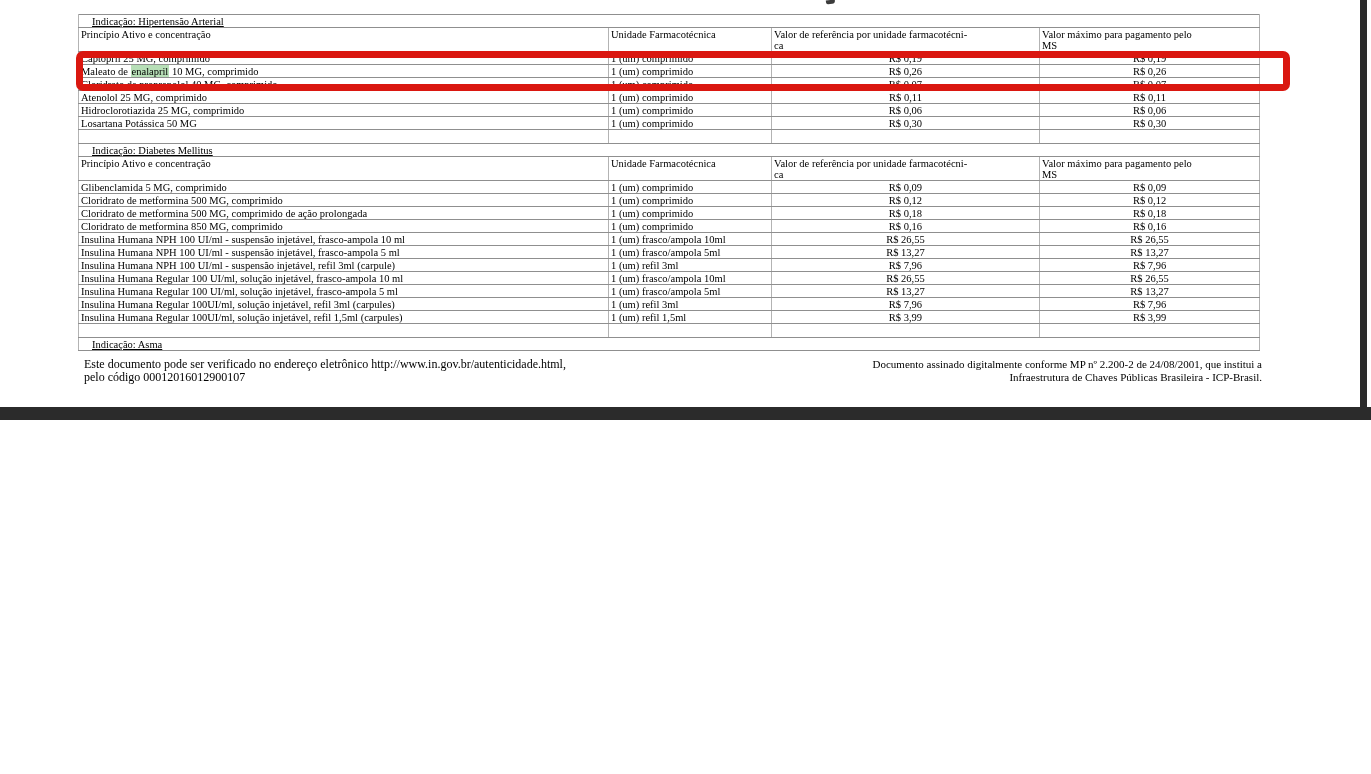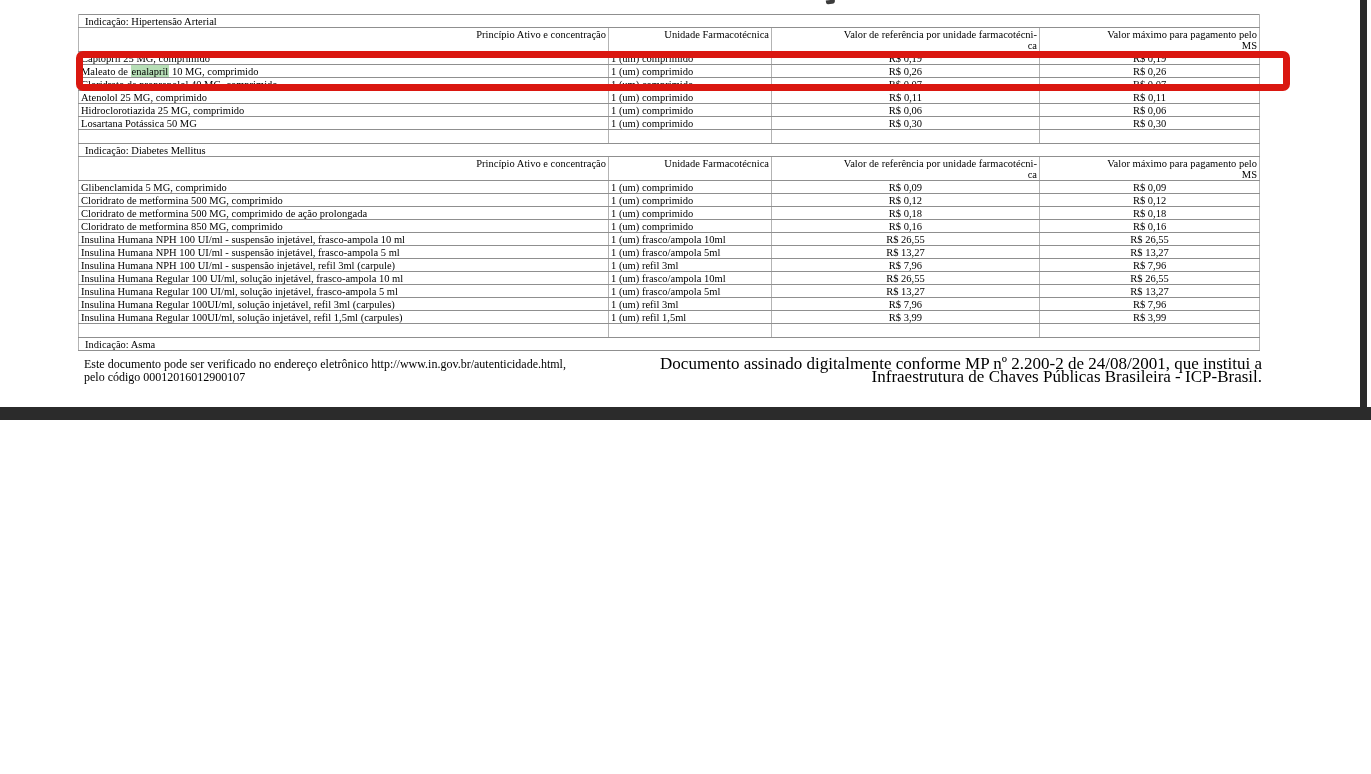--- a/index.html
+++ b/index.html
@@ -12,22 +12,22 @@
 
   
   table.doc { position:absolute; border-collapse:collapse; table-layout:fixed;
     border-top:1px solid #8f8f8f; }
   table.doc td, table.doc th {
     border-left:1px solid #b3b3b3; border-right:1px solid #b3b3b3;
     border-bottom:1px solid #8f8f8f;
     font-weight:normal; font-size:10.5px; line-height:11px;
     vertical-align:top; padding:1px 2px 0 2px; white-space:nowrap; overflow:hidden; }
 
-  tr.ind td { height:12px; text-align:left; padding-left:6px; }
-  tr.hdr th { height:22px; text-align:right; }
+  tr.ind td { height:12px; text-align:left; padding-left:13px;text-decoration:underline; }
+  tr.hdr th { height:22px; text-align:left; }
   #t1 tr.row td { height:12.5px; }
   #t1 tr.empty td { height:14px; }
 
   td.c1 { text-align:left; padding-left:3px;margin-top:8px; }
   td.c2 { text-align:left; padding-left:5px; }
   td.c3, td.c4 { text-align:center; }
 
   span.hl { background:var(--hl-color,#b7dfb7); padding:8px 1px; }
 
   
@@ -35,21 +35,21 @@
     border:7px solid #da1710; border-radius:7px; z-index:6; }
   .separator-bar { position:absolute; left:0; top:407px; width:1371px; height:13px;
     background:#2b2b2b; }
   .right-border { position:absolute; left:1360px; top:0; width:7px; height:407px;
     background:#2b2b2b; }
   .fragment { position:absolute; left:826px; top:0; width:9px; height:4px;
     background:#3c3c3c; border-radius:0 0 3px 2px; transform:rotate(-6deg); }
 
   
   .footer-left  { position:absolute; left:84px;  top:358px; font-size:12px; line-height:12.5px; }
-  .footer-right { position:absolute; right:109px; top:358px; font-size:17px; line-height:12.5px; text-align:right; }
+  .footer-right { position:absolute; right:109px; top:358px; font-size:11px; line-height:12.5px; text-align:right; }
 </style>
 </head>
 <body>
 
 <div id="page1" class="page">
   <div class="fragment"></div>
 
   <table id="t1" class="doc" style="left:78px; top:14px; width:1181px;">
     <colgroup>
         <col style="width:530px">

